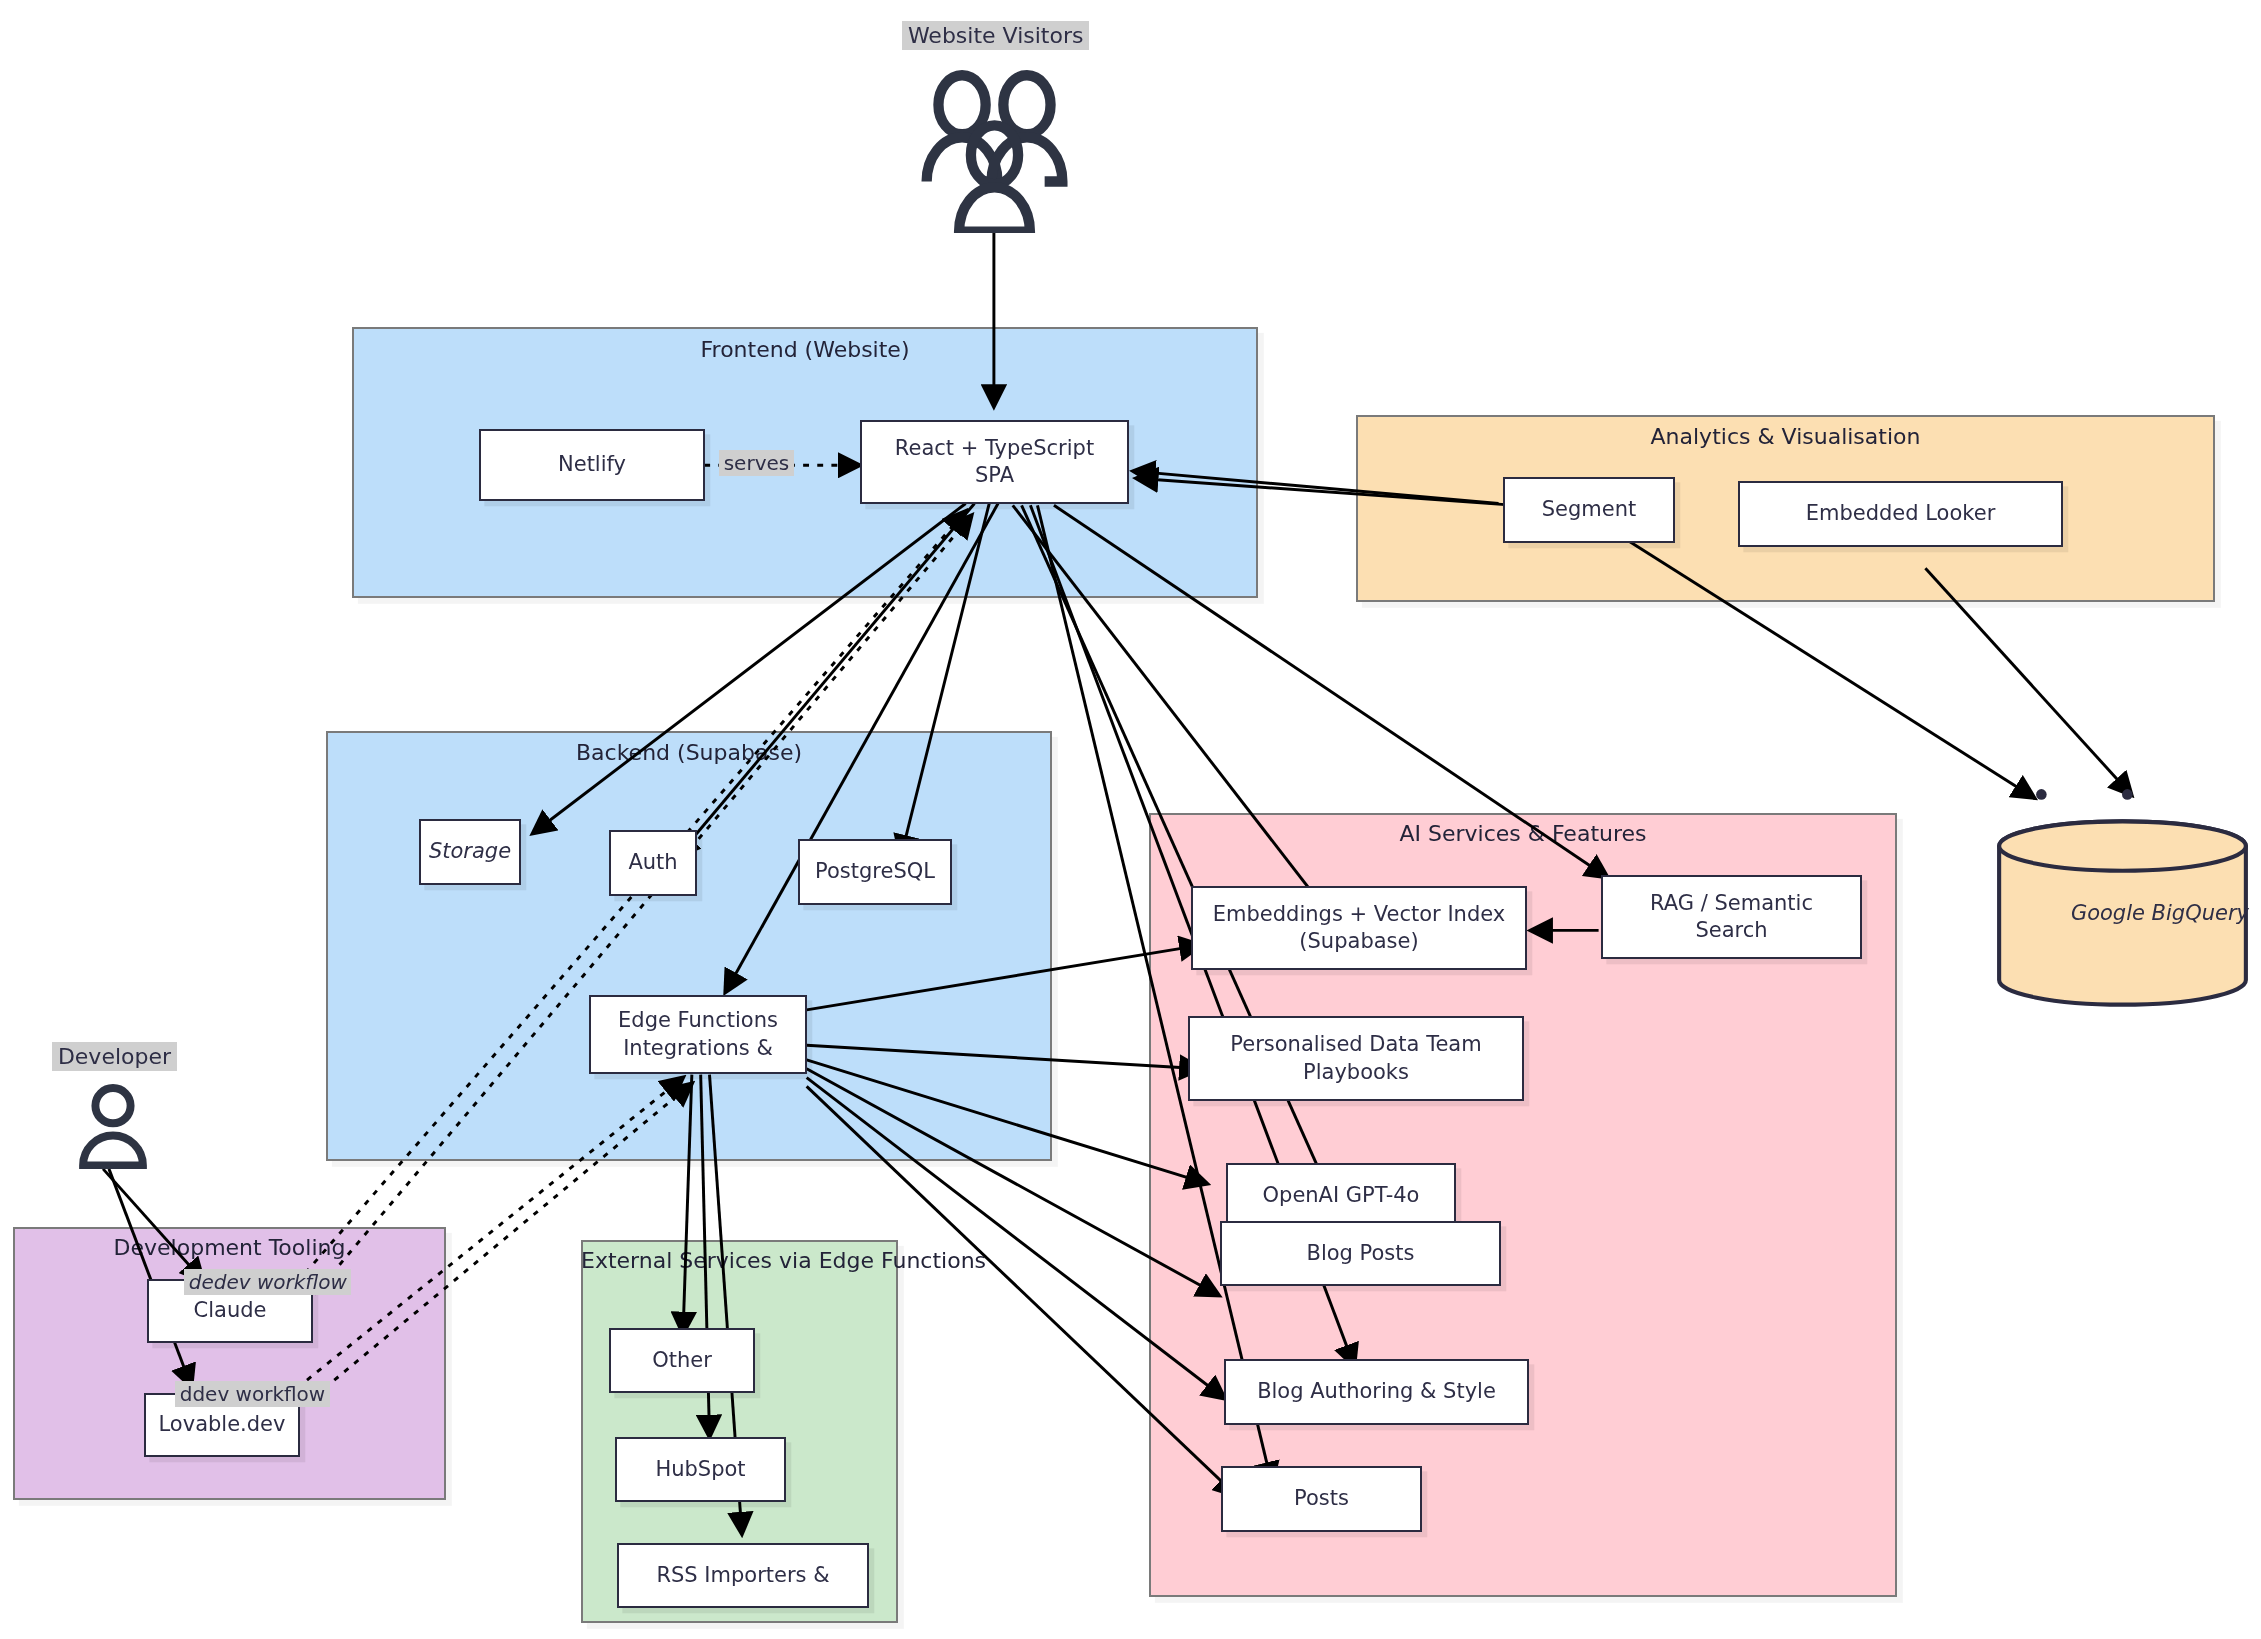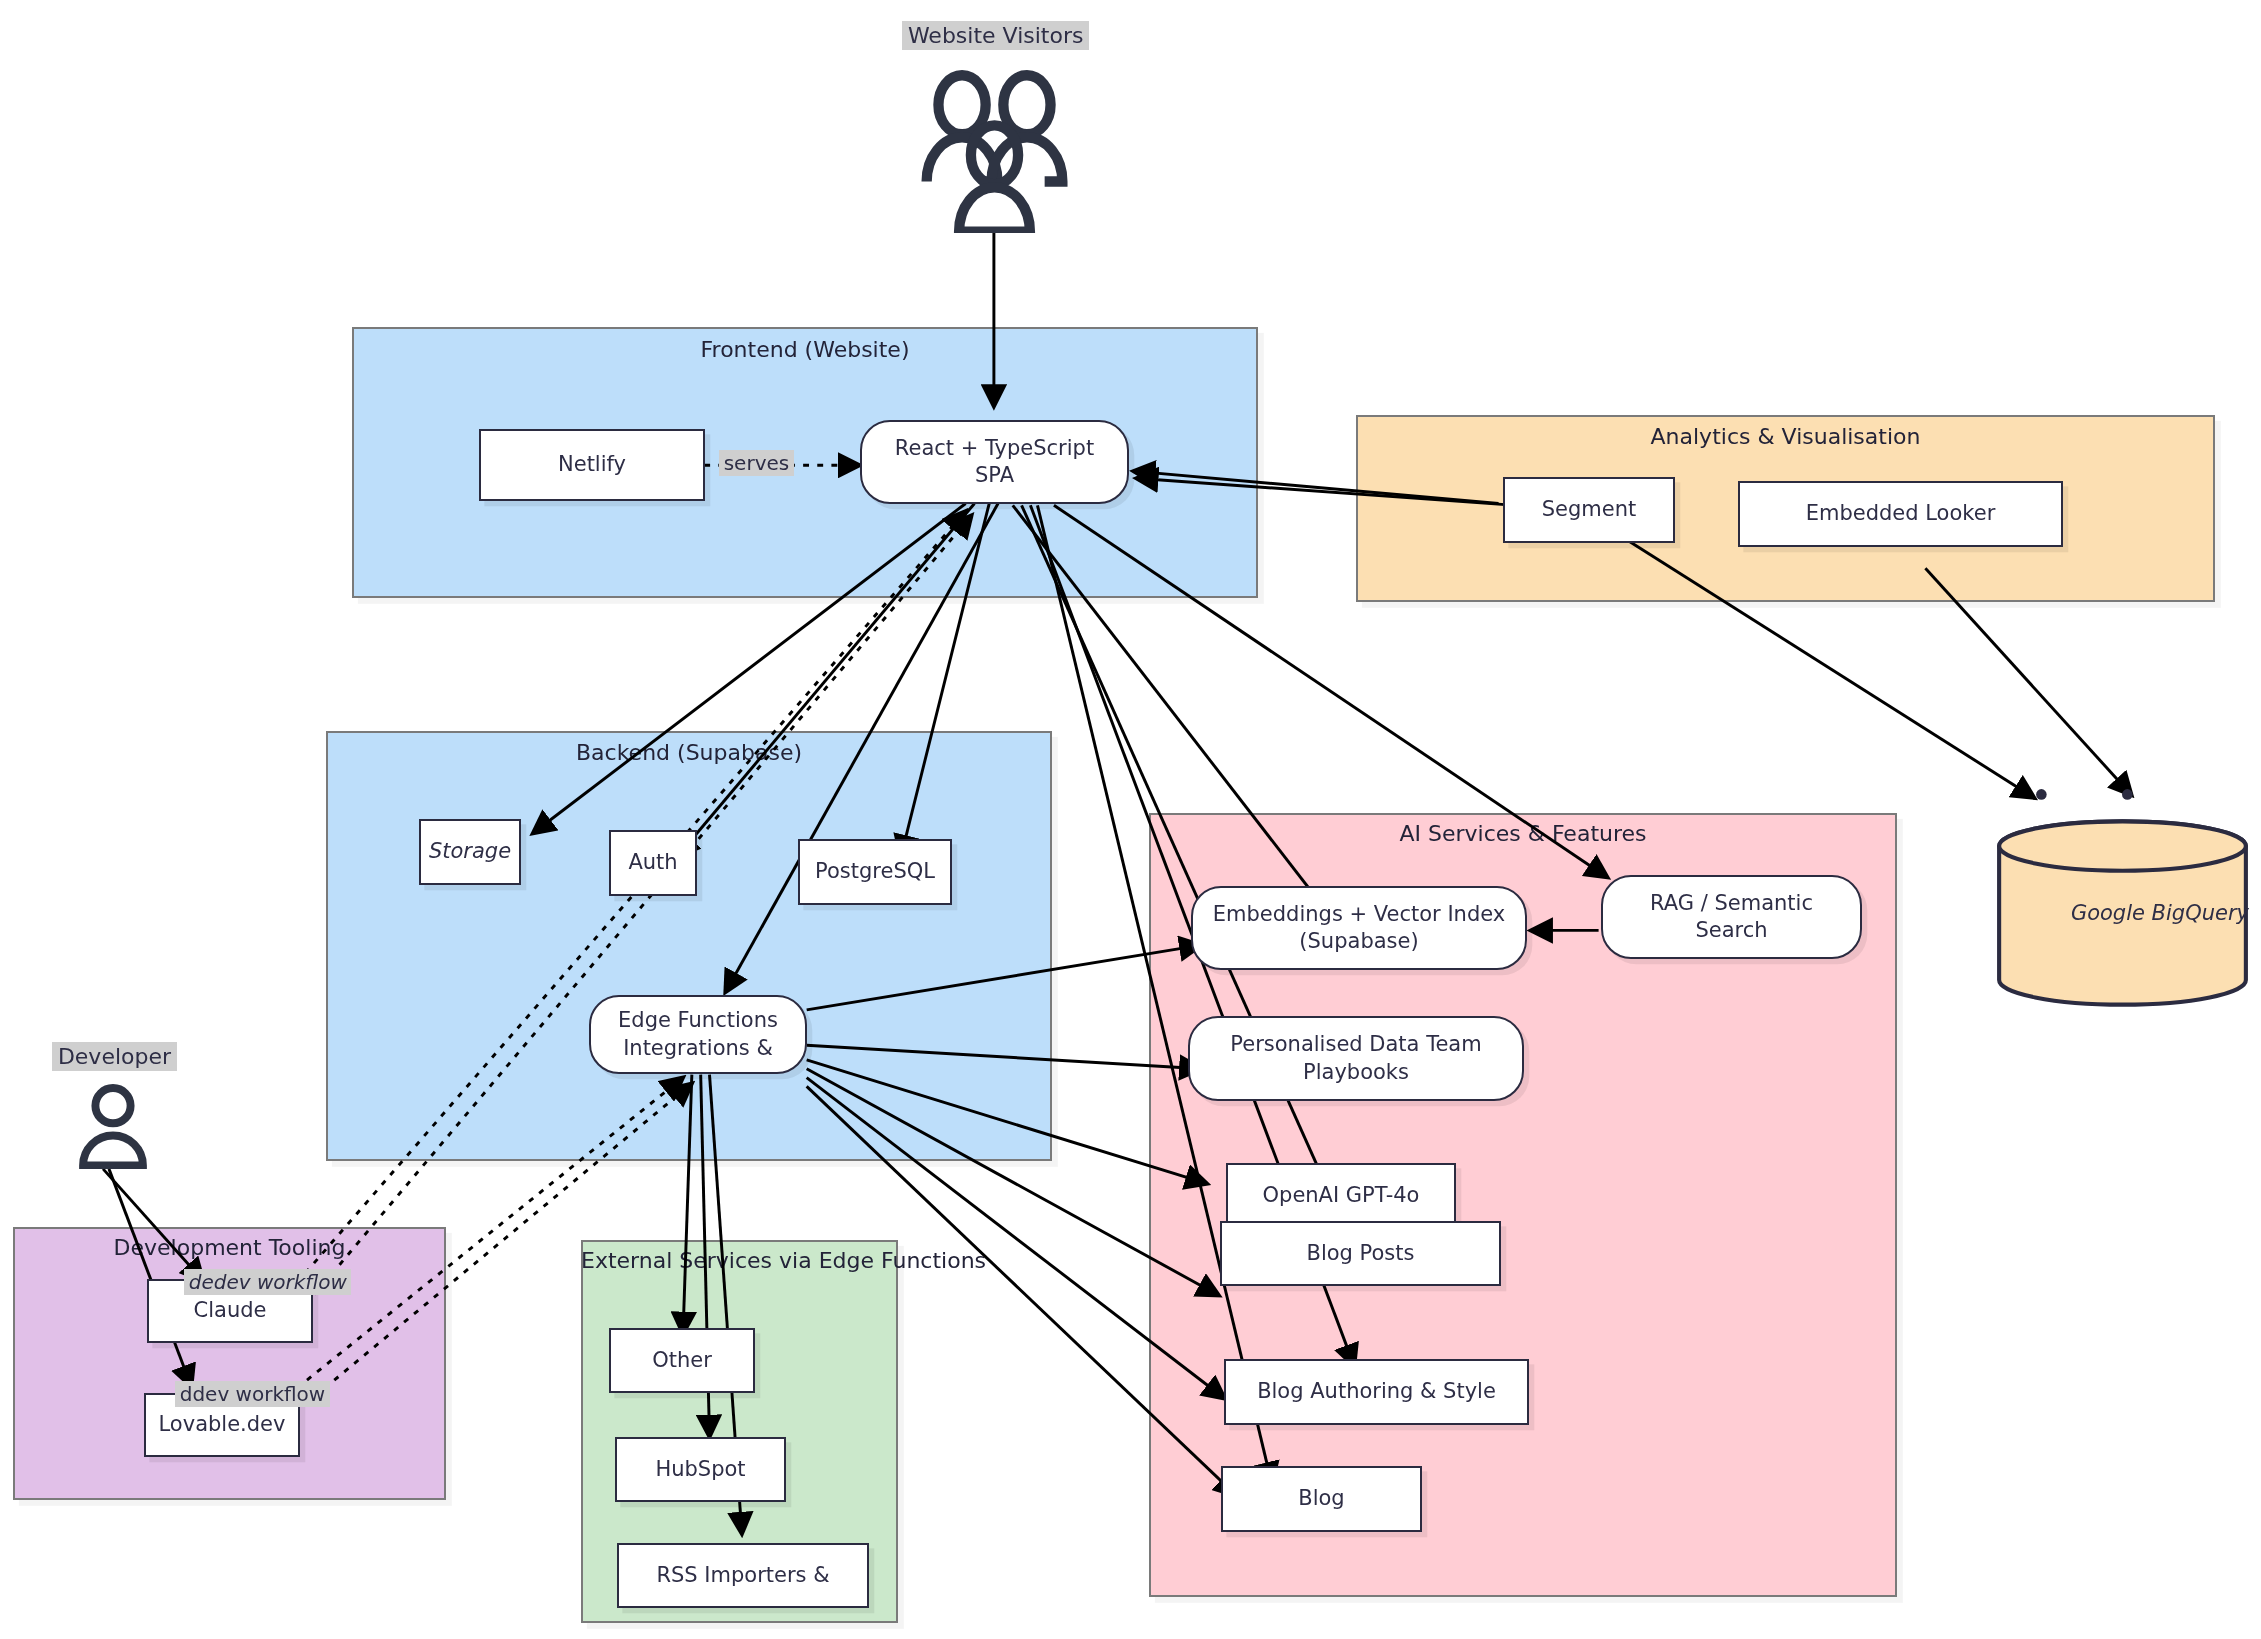--- a/index.html
+++ b/index.html
@@ -17,21 +17,21 @@
   .g-orange{background:#fcdfb2;}
   .g-pink{background:#ffcdd4;}
   .g-purple{background:#e1c0e8;}
   .g-green{background:#cbe8cb;}
 
   
   .node{position:absolute;background:#fff;border:2.4px solid #2b2b40;
         box-sizing:border-box;display:flex;align-items:center;justify-content:center;
         text-align:center;font-size:21px;color:#2e2e46;line-height:1.3;
         box-shadow:5.3px 5.3px 0 rgba(0,0,0,0.07);overflow:hidden;white-space:nowrap;}
-  .node.wrap{white-space:normal;border-radius:30px;}
+  .node.wrap{white-space:normal;}
 
   
   .cyl{position:absolute;}
   .cyl .cyl-label{position:absolute;left:0;right:0;top:50%;transform:translateY(-50%);
       text-align:right;font-size:21px;color:#2e2e46;font-style:italic;}
 
   
   .chip{position:absolute;background:#cfcfcf;color:#2e2e46;font-size:22px;
         padding:1.8px 5.9px;white-space:nowrap;}
   .edge-label{position:absolute;background:#cfcfcf;color:#2e2e46;font-size:20px;
@@ -158,21 +158,21 @@
   </div>
   <div class="node wrap" style="left:1601px;top:875px;width:261px;height:84px;">
     <span>RAG / Semantic<br>Search</span>
   </div>
   <div class="node wrap" style="left:1188px;top:1016px;width:336px;height:85px;">
     <span>Personalised Data Team<br>Playbooks</span>
   </div>
   <div class="node" style="left:1226px;top:1163px;width:230px;height:65px;">OpenAI GPT-4o</div>
   <div class="node" style="left:1220px;top:1221px;width:281px;height:65px;">Blog Posts</div>
   <div class="node" style="left:1224px;top:1359px;width:305px;height:66px;">Blog Authoring &amp; Style</div>
-  <div class="node" style="left:1221px;top:1466px;width:201px;height:66px;">Blog</div>
+  <div class="node" style="left:1221px;top:1466px;width:201px;height:66px;">Posts</div>
 
   <div class="node" style="left:147px;top:1279px;width:166px;height:64px;">Claude</div>
   <div class="node" style="left:144px;top:1393px;width:156px;height:64px;">Lovable.dev</div>
 
   <div class="node" style="left:609px;top:1328px;width:146px;height:65px;">Other</div>
   <div class="node" style="left:615px;top:1437px;width:171px;height:65px;">HubSpot</div>
   <div class="node" style="left:617px;top:1543px;width:252px;height:65px;">RSS Importers &amp;</div>
 
   <div class="cyl" style="left:1996px;top:819px;width:253px;height:188px;">
     <svg viewBox="0 0 430 320" width="253" height="188">

